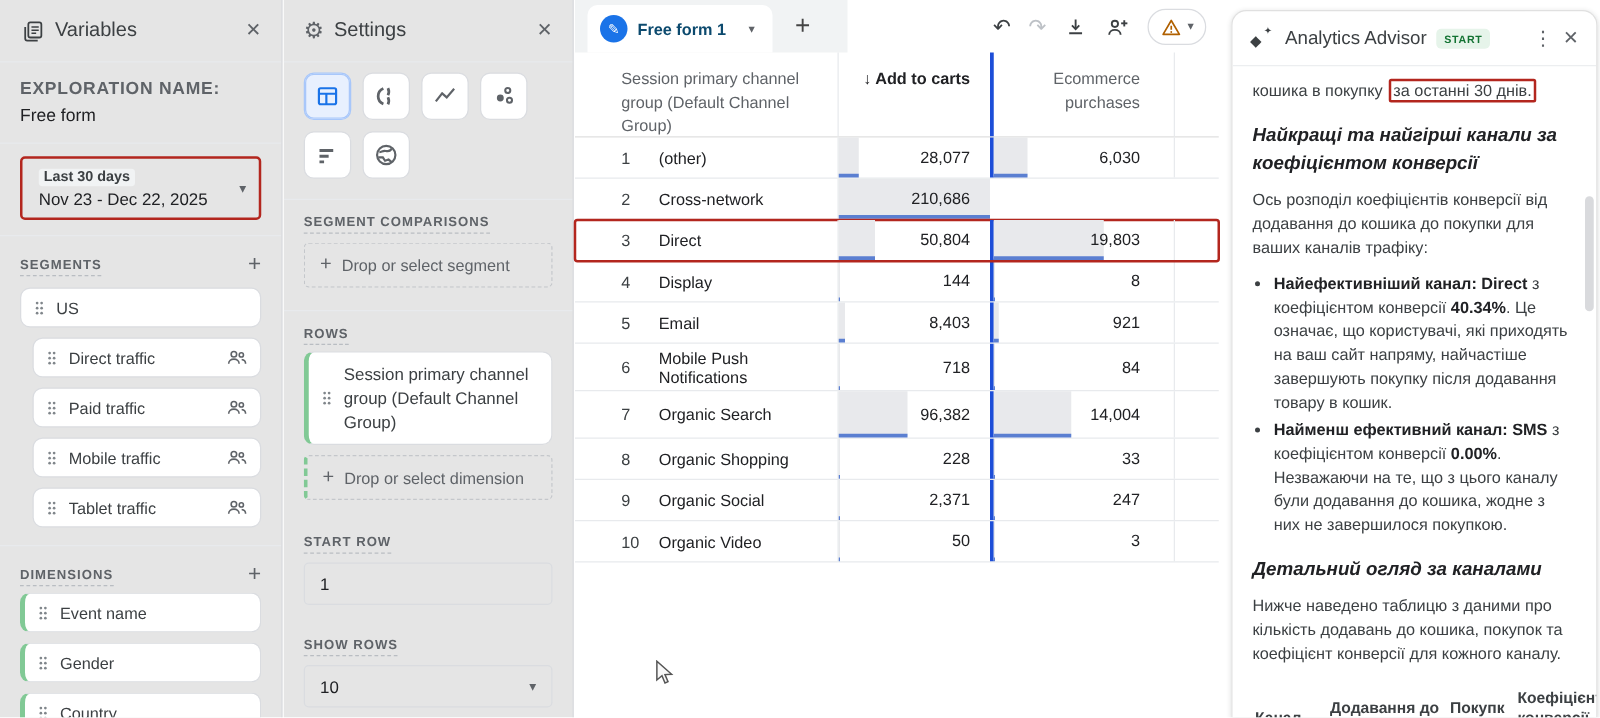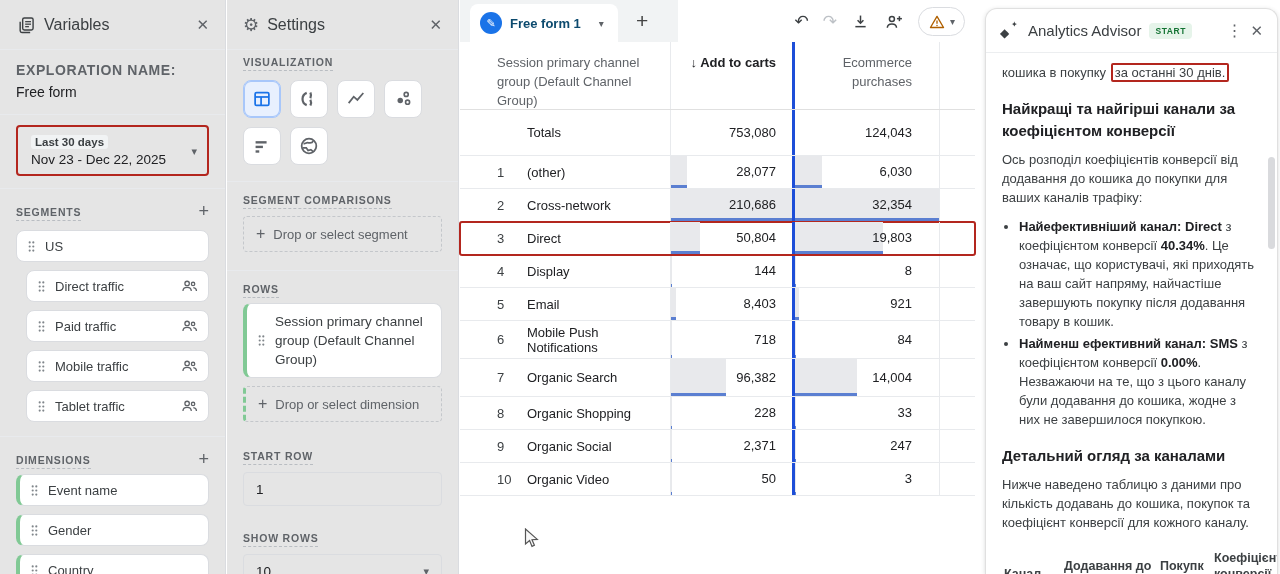--- a/index.html
+++ b/index.html
@@ -100,21 +100,21 @@
   .ahead { display:flex; align-items:center; gap:8px; height:44px; padding:0 14px; border-bottom:1px solid #eceef0; }
   .sparkles { position:relative; width:20px; height:20px; color:#3c4043; }
   .sparkles .s1 { position:absolute; left:0; top:5px; font-size:12px; }
   .sparkles .s2 { position:absolute; left:11px; top:-1px; font-size:8px; }
   .atitle { font-size:15px; font-weight:500; color:#3c4043; }
   .beta { font-size:8.5px; font-weight:700; letter-spacing:.6px; color:#137333; background:#e6f4ea; border-radius:4px; padding:3px 6px; }
   .ahead .spacer { flex:1; }
   .menu3 { font-size:16px; color:#5f6368; background:none; border:none; cursor:pointer; }
   .abody { padding:10px 18px 0 16px; font-size:13px; line-height:19px; color:#3c4043; }
   .redinline { border:2px solid #b3261e; border-radius:2px; padding:0 2px; margin-left:1px; }
-  .ah { font-size:15px; font-weight:700; color:#202124; line-height:22px; margin:16px 0 8px; }
+  .ah { font-size:15px; font-weight:700; color:#202124; line-height:22px; margin:16px 0 8px;font-style:italic; }
   .abody ul { margin:10px 0 0 17px; }
   .abody li { margin-bottom:3px; }
   .b { font-weight:700; color:#202124; }
   .advtbl { margin-top:16px; border:2px solid transparent; }
   .advtbl .ar { display:grid; grid-template-columns:52px 88px 46px 1fr; column-gap:8px; align-items:center; }
   .advtbl .ar.h { font-weight:700; color:#3c4043; font-size:12.5px; line-height:16px; }
   .wrapnum { word-break:break-all; line-height:15px; }
   .scrollthumb { position:absolute; right:2px; top:148px; width:7px; height:92px; background:#d9dadd; border-radius:4px; }
 
   .cursor { position:absolute; left:524px; top:528px; z-index:50; }
@@ -302,23 +302,20 @@
     </div>
   </aside>
 
   <aside class="panel settings">
     <div class="phead">
       <span style="font-size:18px;color:#5f6368">⚙</span>
       <span class="ptitle">Settings</span>
       <button class="xbtn">✕</button>
     </div>
 
-    <div class="lblrow" style="padding-top:6px">
-      <span class="lbl"><span>VISUALIZATION</span></span>
-    </div>
     <div class="viz-grid">
       <button class="vbtn sel">
         <svg width="22" height="22" viewBox="0 0 24 24">
             <g fill="none" stroke="currentColor" stroke-width="1.9">
               <rect x="4.5" y="5" width="15" height="14" rx="1.5"></rect>
               <line x1="4.5" y1="9.8" x2="19.5" y2="9.8"></line>
               <line x1="11" y1="9.8" x2="11" y2="19"></line>
             </g>
           </svg>
       </button>
@@ -455,31 +452,20 @@
             <span>Session primary channel group (Default Channel Group)</span>
           </div>
         <div class="c-m1">
             <span class="hmet"><span>↓</span> <span>Add to carts</span></span>
           </div>
         <div class="c-m2">
             <span class="hmet">Ecommerce purchases</span>
           </div>
       </div>
 
-      <div class="grow trow-totals">
-        <div class="c-dim">
-            <span class="tot-label">Totals</span>
-          </div>
-        <div class="c-m1">
-            <span class="val">753,080</span>
-          </div>
-        <div class="c-m2">
-            <span class="val">124,043</span>
-          </div>
-      </div>
 
       <div class="grow trow">
         <div class="c-dim">
             <span class="rn">1</span>
             <span class="cn">(other)</span>
           </div>
         <div class="c-m1">
             <div class="bar" style="width: 13.3%;"></div>
             <span class="val">28,077</span>
           </div>
@@ -489,24 +475,20 @@
           </div>
       </div>
       <div class="grow trow">
         <div class="c-dim">
             <span class="rn">2</span>
             <span class="cn">Cross-network</span>
           </div>
         <div class="c-m1">
             <div class="bar" style="width: 100%;"></div>
             <span class="val">210,686</span>
-          </div>
-        <div class="c-m2">
-            <div class="bar" style="width: 100%;"></div>
-            <span class="val">32,354</span>
           </div>
       </div>
       <div class="grow trow hl">
         <div class="c-dim">
             <span class="rn">3</span>
             <span class="cn">Direct</span>
           </div>
         <div class="c-m1">
             <div class="bar" style="width: 24.1%;"></div>
             <span class="val">50,804</span>

